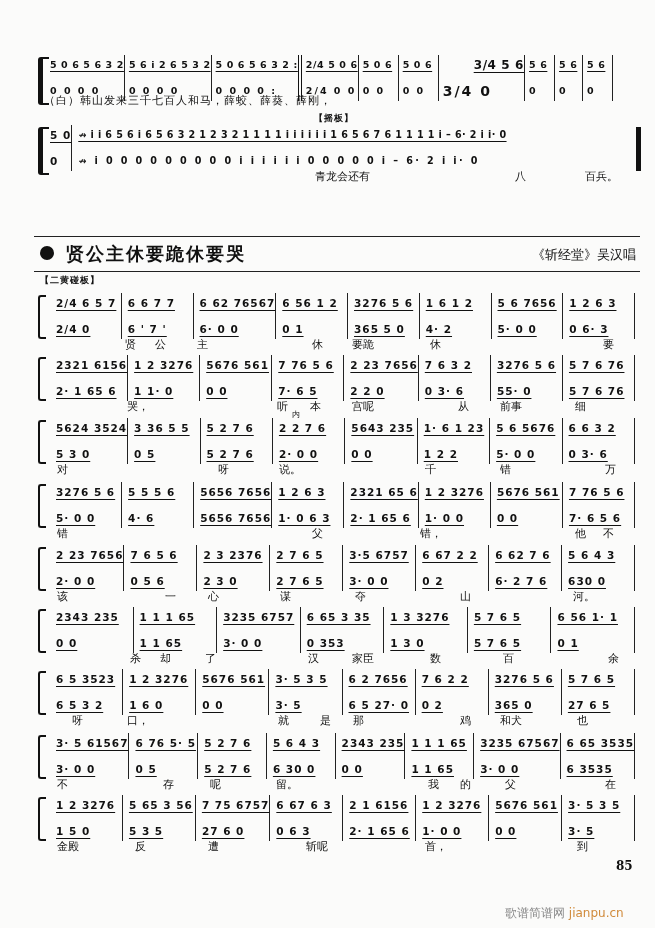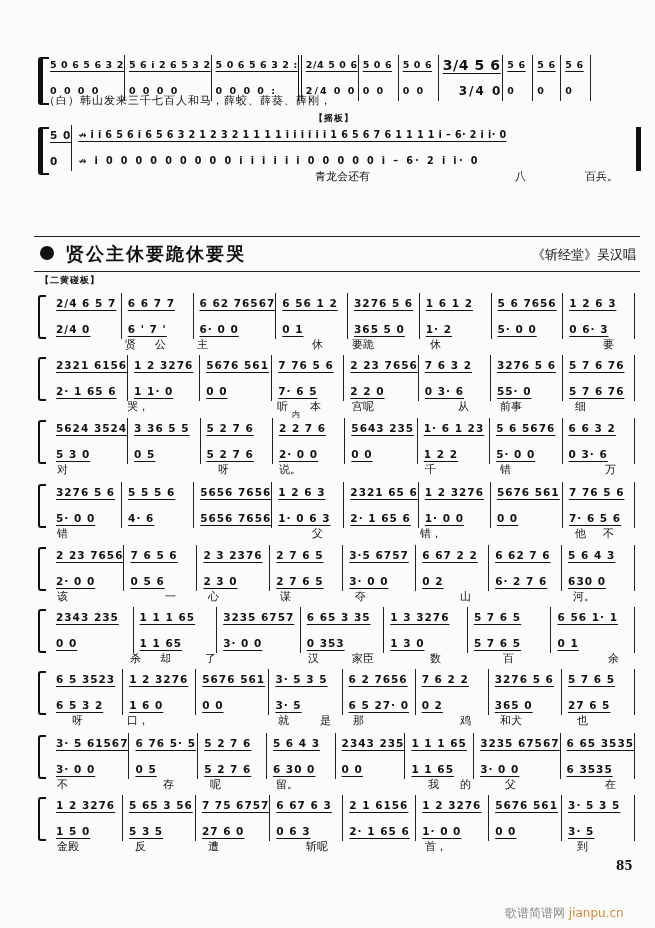--- a/index.html
+++ b/index.html
@@ -83,22 +83,22 @@
       </div>
       <div class="measure" style="flex: 0 0 40px; padding-left: 4px;">
         <div class="line up" style="font-size:9.5px;letter-spacing:0.6px;">5 0 6</div>
         <div class="line low" style="font-size:9.5px;letter-spacing:2px;text-decoration:none;">0 0</div>
       </div>
       <div class="measure" style="flex: 0 0 40px; padding-left: 4px;">
         <div class="line up" style="font-size:9.5px;letter-spacing:0.6px;">5 0 6</div>
         <div class="line low" style="font-size:9.5px;letter-spacing:2px;text-decoration:none;">0 0</div>
       </div>
       <div class="measure" style="flex: 0 0 38px; padding-left: 4px;">
-        <div class="line up" style="font-size:14px;letter-spacing:0.6px;">3/4 5 6</div>
-        <div class="line low" style="font-size:12px;letter-spacing:2px;text-decoration:none;margin-left:16px;">3/4 0</div>
+        <div class="line up" style="font-size:12px;letter-spacing:0.6px;margin-left:31px;">3/4 5 6</div>
+        <div class="line low" style="font-size:14px;letter-spacing:2px;text-decoration:none;">3/4 0</div>
       </div>
       <div class="measure" style="flex: 0 0 30px; padding-left: 4px;">
         <div class="line up" style="font-size:9.5px;letter-spacing:0.6px;">5 6</div>
         <div class="line low" style="font-size:9.5px;letter-spacing:2px;text-decoration:none;">0</div>
       </div>
       <div class="measure" style="flex: 0 0 28px; padding-left: 4px;">
         <div class="line up" style="font-size:9.5px;letter-spacing:0.6px;">5 6</div>
         <div class="line low" style="font-size:9.5px;letter-spacing:2px;text-decoration:none;">0</div>
       </div>
       <div class="measure" style="flex: 0 0 30px; padding-left: 4px;">
@@ -156,21 +156,21 @@
         <div class="measure">
           <div class="line up">6 56 1 2</div>
           <div class="line low">0 1</div>
         </div>
         <div class="measure">
           <div class="line up">3276 5 6</div>
           <div class="line low">365 5 0</div>
         </div>
         <div class="measure">
           <div class="line up">1 6 1 2</div>
-          <div class="line low">1· 2</div>
+          <div class="line low">4· 2</div>
         </div>
         <div class="measure">
           <div class="line up">5 6 7656</div>
           <div class="line low">5· 0 0</div>
         </div>
         <div class="measure">
           <div class="line up">1 2 6 3</div>
           <div class="line low">0 6· 3</div>
         </div>
       </div>

